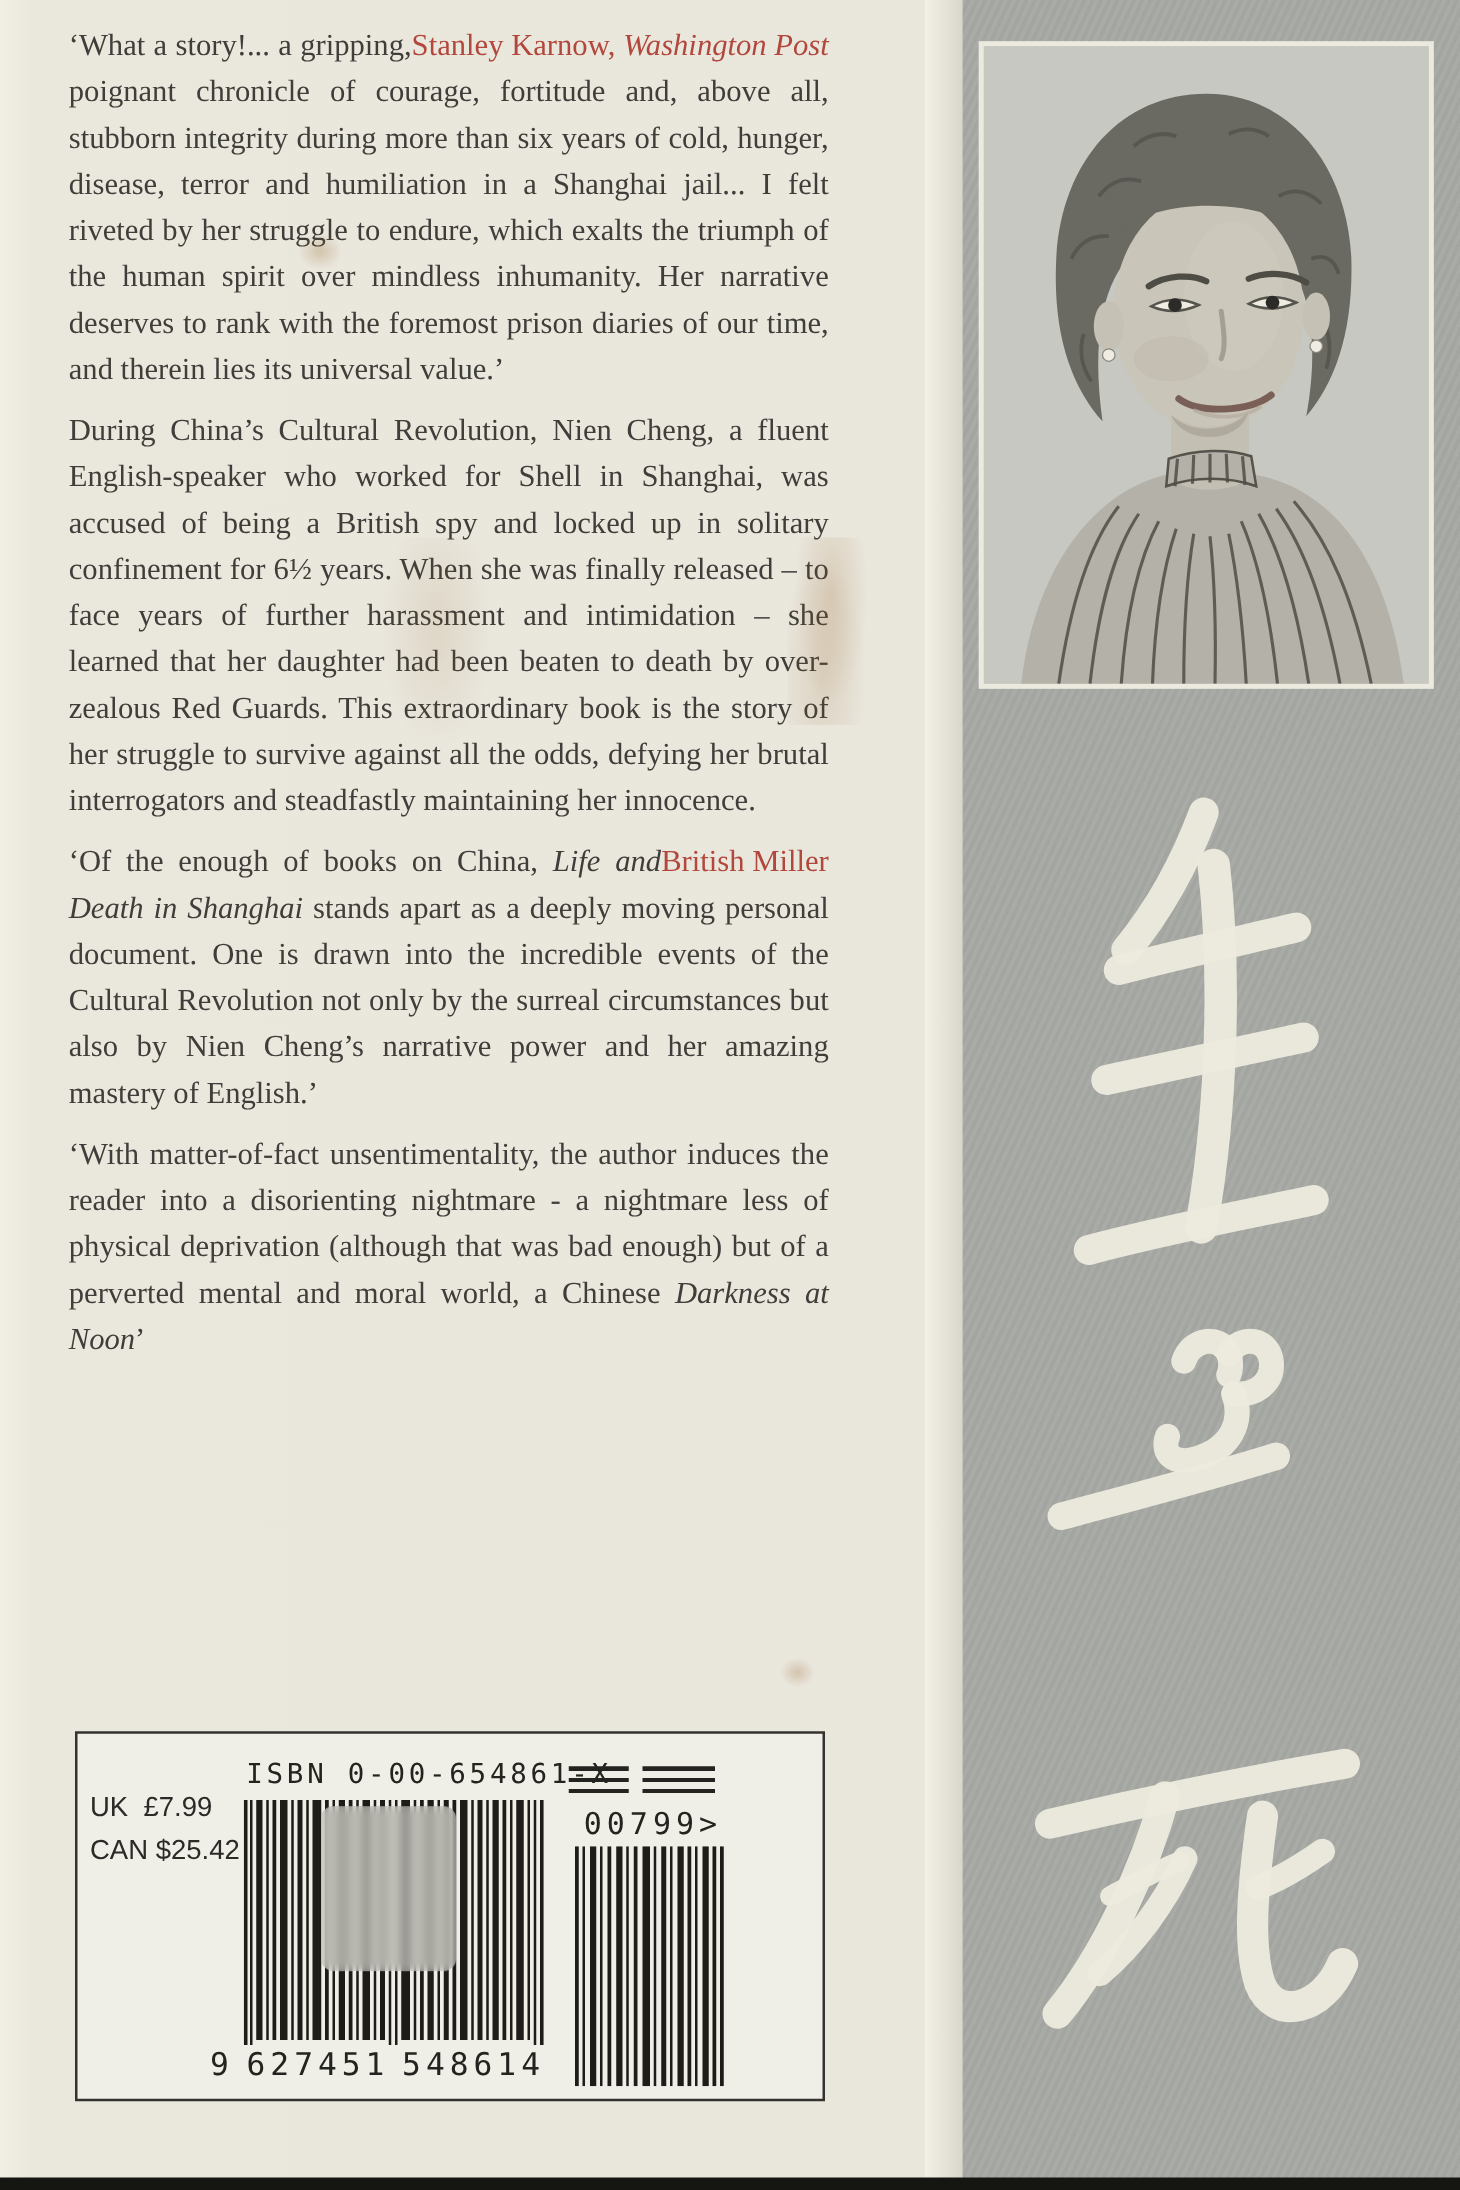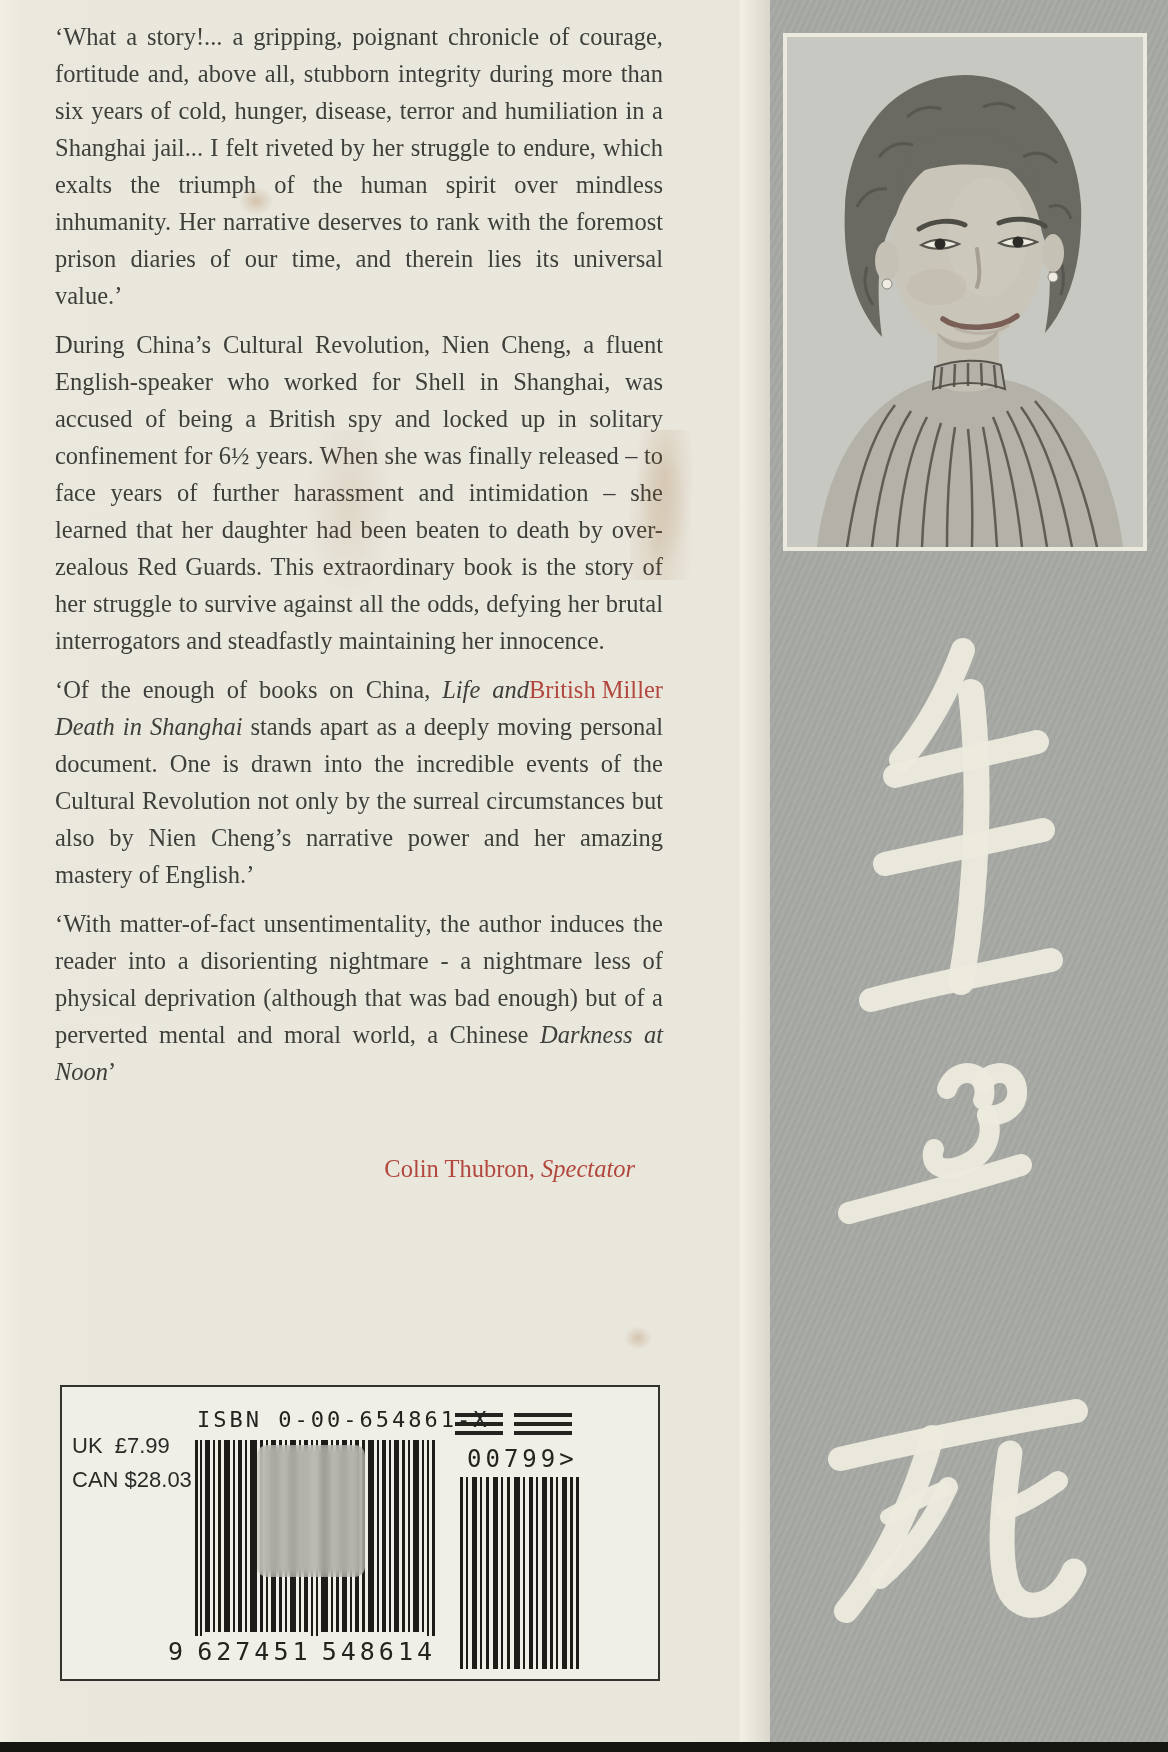--- a/index.html
+++ b/index.html
@@ -45,41 +45,41 @@
   .s4{left:300px;top:430px;width:90px;height:180px;background:radial-gradient(ellipse at 55% 40%,rgba(140,95,40,.12),transparent 65%);}
   .bottom-edge{position:absolute;left:0;bottom:0;width:100%;height:10px;background:#151512;}
 </style>
 </head>
 <body>
 
 <div class="cover">
 
   <div class="blurb">
     <p>
+      <span class="attr-float"><span>Stanley Karnow, </span><i>Washington Post</i></span>
       <span>‘What a story!... a gripping, poignant chronicle of courage, fortitude and, above all, stubborn integrity during more than six years of cold, hunger, disease, terror and humiliation in a Shanghai jail... I felt riveted by her struggle to endure, which exalts the triumph of the human spirit over mindless inhumanity. Her narrative deserves to rank with the foremost prison diaries of our time, and therein lies its universal value.’</span>
     </p>
     <p>
       <span>During China’s Cultural Revolution, Nien Cheng, a fluent English-speaker who worked for Shell in Shanghai, was accused of being a British spy and locked up in solitary confinement for 6½ years. When she was finally released – to face years of further harassment and intimidation – she learned that her daughter had been beaten to death by over-zealous Red Guards. This extraordinary book is the story of her struggle to survive against all the odds, defying her brutal interrogators and steadfastly maintaining her innocence.</span>
     </p>
     <p>
       <span class="attr-float">British Miller</span>
       <span>‘Of the enough of books on China, </span><i>Life and Death in Shanghai</i><span> stands apart as a deeply moving personal document. One is drawn into the incredible events of the Cultural Revolution not only by the surreal circumstances but also by Nien Cheng’s narrative power and her amazing mastery of English.’</span>
     </p>
     <p>
       <span>‘With matter-of-fact unsentimentality, the author induces the reader into a disorienting nightmare - a nightmare less of physical deprivation (although that was bad enough) but of a perverted mental and moral world, a Chinese </span><i>Darkness at Noon</i><span>’</span>
     </p>
-    <div class="attr-line"><span>Colin Thubron, </span><i>Spectator</i></div>
   </div>
 
   <div class="isbn-box">
     <div class="isbn-label">ISBN 0-00-654861-X</div>
     <div class="hlines hl1"></div>
     <div class="hlines hl2"></div>
     <div class="price price-uk">UK&nbsp;&nbsp;£7.99</div>
-    <div class="price price-can">CAN $28.03</div>
+    <div class="price price-can">CAN $25.42</div>
 
     <svg class="ean-svg" width="240" height="196" viewBox="0 0 240 196">
       <g fill="#1d1c19">
         <rect x="0" y="0" width="3" height="196"></rect>
           <rect x="5" y="0" width="2" height="196"></rect>
         <rect x="10" y="0" width="5" height="192"></rect>
           <rect x="18" y="0" width="2" height="192"></rect>
         <rect x="23" y="0" width="3" height="192"></rect>
           <rect x="29" y="0" width="6" height="192"></rect>
         <rect x="38" y="0" width="2" height="192"></rect>

